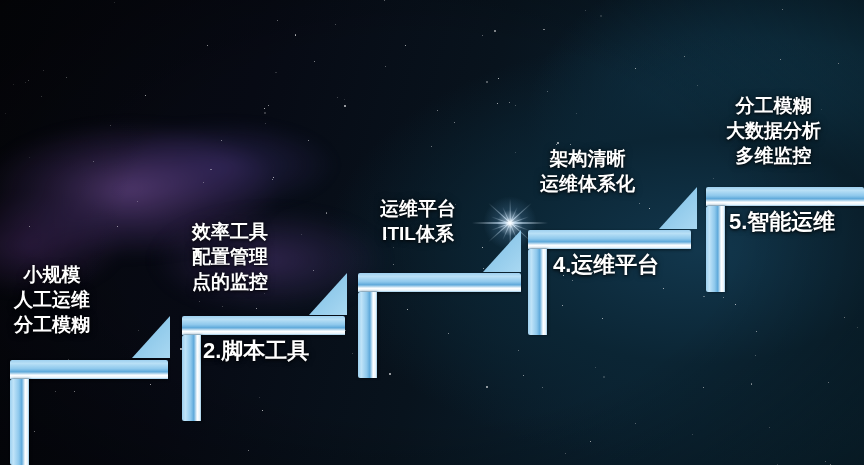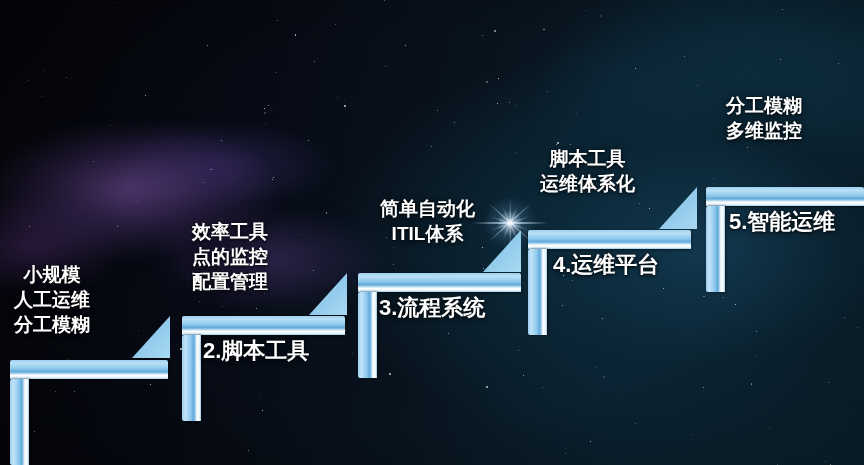--- a/index.html
+++ b/index.html
@@ -293,49 +293,49 @@
   </div>
 
   <div class="step" style="left:182px;top:316px;width:165px;height:105px;">
     <div class="bar" style="width:163px;"></div>
     <div class="leg" style="top:19px;height:86px;"></div>
   </div>
   <div class="tri-shape" style="left:309px;top:273px;"></div>
   <div class="label" style="left:203px;top:336px;">2.脚本工具</div>
   <div class="desc" style="left:192px;top:219px;">
     <div>效率工具</div>
+    <div>配置管理</div>
     <div>点的监控</div>
-    <div>配置管理</div>
   </div>
 
   <div class="step" style="left:358px;top:273px;width:165px;height:105px;">
     <div class="bar" style="width:163px;"></div>
     <div class="leg" style="top:19px;height:86px;"></div>
   </div>
   <div class="tri-shape" style="left:483px;top:230px;"></div>
-  <div class="label" style="left:379px;top:293px;">3.流程系统</div>
   <div class="desc" style="left:380px;top:196px;">
-    <div>简单自动化</div>
+    <div>运维平台</div>
     <div>ITIL体系</div>
   </div>
 
   <div class="step" style="left:528px;top:230px;width:165px;height:105px;">
     <div class="bar" style="width:163px;"></div>
     <div class="leg" style="top:19px;height:86px;"></div>
   </div>
   <div class="tri-shape" style="left:659px;top:187px;"></div>
   <div class="label" style="left:553px;top:250px;">4.运维平台</div>
   <div class="desc" style="left:540px;top:146px;">
-    <div>脚本工具</div>
+    <div>架构清晰</div>
     <div>运维体系化</div>
   </div>
 
   <div class="step" style="left:706px;top:187px;width:158px;height:105px;">
     <div class="bar" style="width:158px;"></div>
     <div class="leg" style="top:19px;height:86px;"></div>
   </div>
   <div class="label" style="left:729px;top:207px;">5.智能运维</div>
   <div class="desc" style="left:726px;top:93px;">
     <div>分工模糊</div>
+    <div>大数据分析</div>
     <div>多维监控</div>
   </div>
 
 </div>
 
 </body></html>

